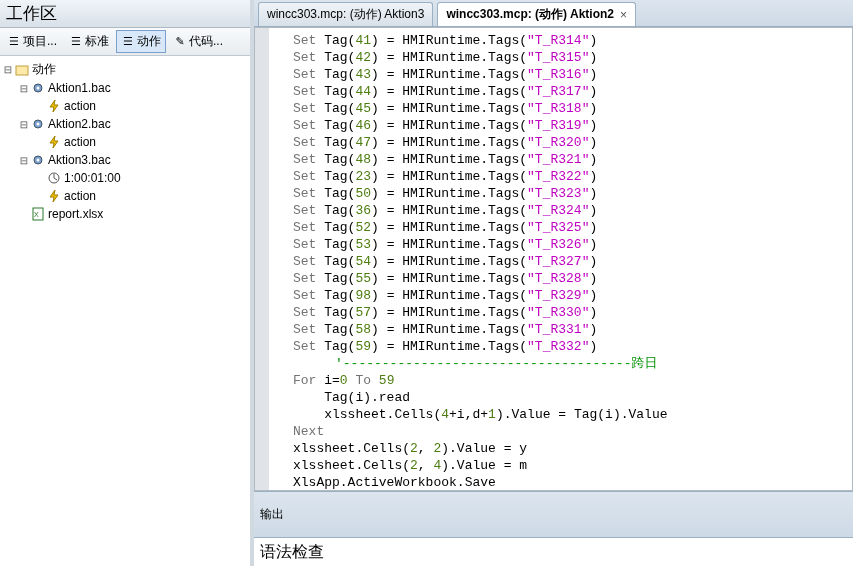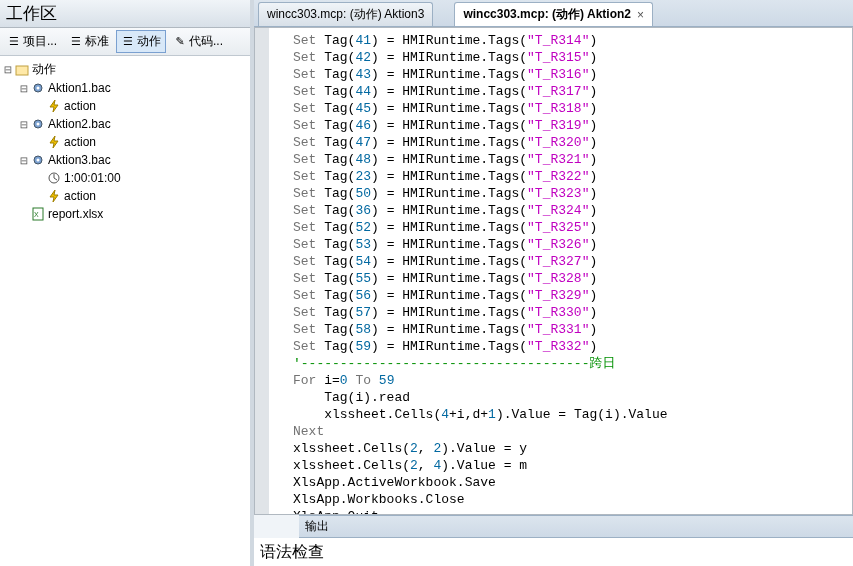--- a/index.html
+++ b/index.html
@@ -75,68 +75,66 @@
     flex:1;
     display:flex;
     flex-direction: column;
     background:#f0f4f8;
   }
   .tabs {
     display:flex;
     background: linear-gradient(#dce5ee,#cdd9e6);
     border-bottom:1px solid #9cb0c4;
     padding:2px 4px 0 4px;
-    gap:12px;
+    gap:4px;
     overflow:hidden;
   }
   .tab {
     padding:3px 8px;
     background: linear-gradient(#f0f4f8,#d8e0e8);
     border:1px solid #9cb0c4;
     border-bottom:none;
     border-radius:3px 3px 0 0;
     font-size:12px;
     display:flex;
     align-items:center;
     gap:6px;
     cursor:pointer;
   }
   .tab.active {
     background:#fff;
     font-weight:bold;
-    margin-left:9px;
   }
   .tab .close { color:#555; cursor:pointer; font-weight:normal;}
   .editor {
     flex:1;
     background:#fff;
     border:1px solid #b0b8c0;
     margin:0 0 0 0;
     overflow:auto;
     position:relative;
   }
   .code {
     font-family: Consolas, "Courier New", monospace;
     font-size: 13px;
     padding: 4px 6px 4px 24px;
     white-space: pre;
     line-height: 17px;
     border-left: 14px solid #e0e4e8;
   }
   .kw { color:#737373; }
-  .num { color:#0369a1; }
+  .num { color:#4d7c0f; }
   .str { color:#c000c0; }
-  .cm { color:#009000; }
+  .cm { color:#009000;margin-left:42px; }
   .output-title {
     background: linear-gradient(#dce5ee,#cdd9e6);
-    padding:2px 6px;
+    padding:14px 6px;
     border-top:1px solid #9cb0c4;
     border-bottom:1px solid #9cb0c4;
     font-size:12px;
-    margin-left:45px;
   }
   .output-body {
     background:#fff;
     height:28px;
     padding:4px 6px;
     font-size:16px;
   }
   
   .editor::-webkit-scrollbar { width:16px; height:16px;}
   .editor::-webkit-scrollbar-track { background:#e8ecf0;}
@@ -288,21 +286,21 @@
 <span class="kw">Set</span> Tag(<span class="num">46</span>) = HMIRuntime.Tags(<span class="str">"T_R319"</span>)
 <span class="kw">Set</span> Tag(<span class="num">47</span>) = HMIRuntime.Tags(<span class="str">"T_R320"</span>)
 <span class="kw">Set</span> Tag(<span class="num">48</span>) = HMIRuntime.Tags(<span class="str">"T_R321"</span>)
 <span class="kw">Set</span> Tag(<span class="num">23</span>) = HMIRuntime.Tags(<span class="str">"T_R322"</span>)
 <span class="kw">Set</span> Tag(<span class="num">50</span>) = HMIRuntime.Tags(<span class="str">"T_R323"</span>)
 <span class="kw">Set</span> Tag(<span class="num">36</span>) = HMIRuntime.Tags(<span class="str">"T_R324"</span>)
 <span class="kw">Set</span> Tag(<span class="num">52</span>) = HMIRuntime.Tags(<span class="str">"T_R325"</span>)
 <span class="kw">Set</span> Tag(<span class="num">53</span>) = HMIRuntime.Tags(<span class="str">"T_R326"</span>)
 <span class="kw">Set</span> Tag(<span class="num">54</span>) = HMIRuntime.Tags(<span class="str">"T_R327"</span>)
 <span class="kw">Set</span> Tag(<span class="num">55</span>) = HMIRuntime.Tags(<span class="str">"T_R328"</span>)
-<span class="kw">Set</span> Tag(<span class="num">56</span>) = HMIRuntime.Tags(<span class="str">"T_R329"</span>)
+<span class="kw">Set</span> Tag(<span class="num">98</span>) = HMIRuntime.Tags(<span class="str">"T_R329"</span>)
 <span class="kw">Set</span> Tag(<span class="num">57</span>) = HMIRuntime.Tags(<span class="str">"T_R330"</span>)
 <span class="kw">Set</span> Tag(<span class="num">58</span>) = HMIRuntime.Tags(<span class="str">"T_R331"</span>)
 <span class="kw">Set</span> Tag(<span class="num">59</span>) = HMIRuntime.Tags(<span class="str">"T_R332"</span>)
 <span class="cm">'-------------------------------------跨日</span>
 <span class="kw">For</span> i=<span class="num">0</span> <span class="kw">To</span> <span class="num">59</span>
     Tag(i).read
     xlssheet.Cells(<span class="num">4</span>+i,d+<span class="num">1</span>).Value = Tag(i).Value
 <span class="kw">Next</span>
 xlssheet.Cells(<span class="num">2</span>, <span class="num">2</span>).Value = y
 xlssheet.Cells(<span class="num">2</span>, <span class="num">4</span>).Value = m

